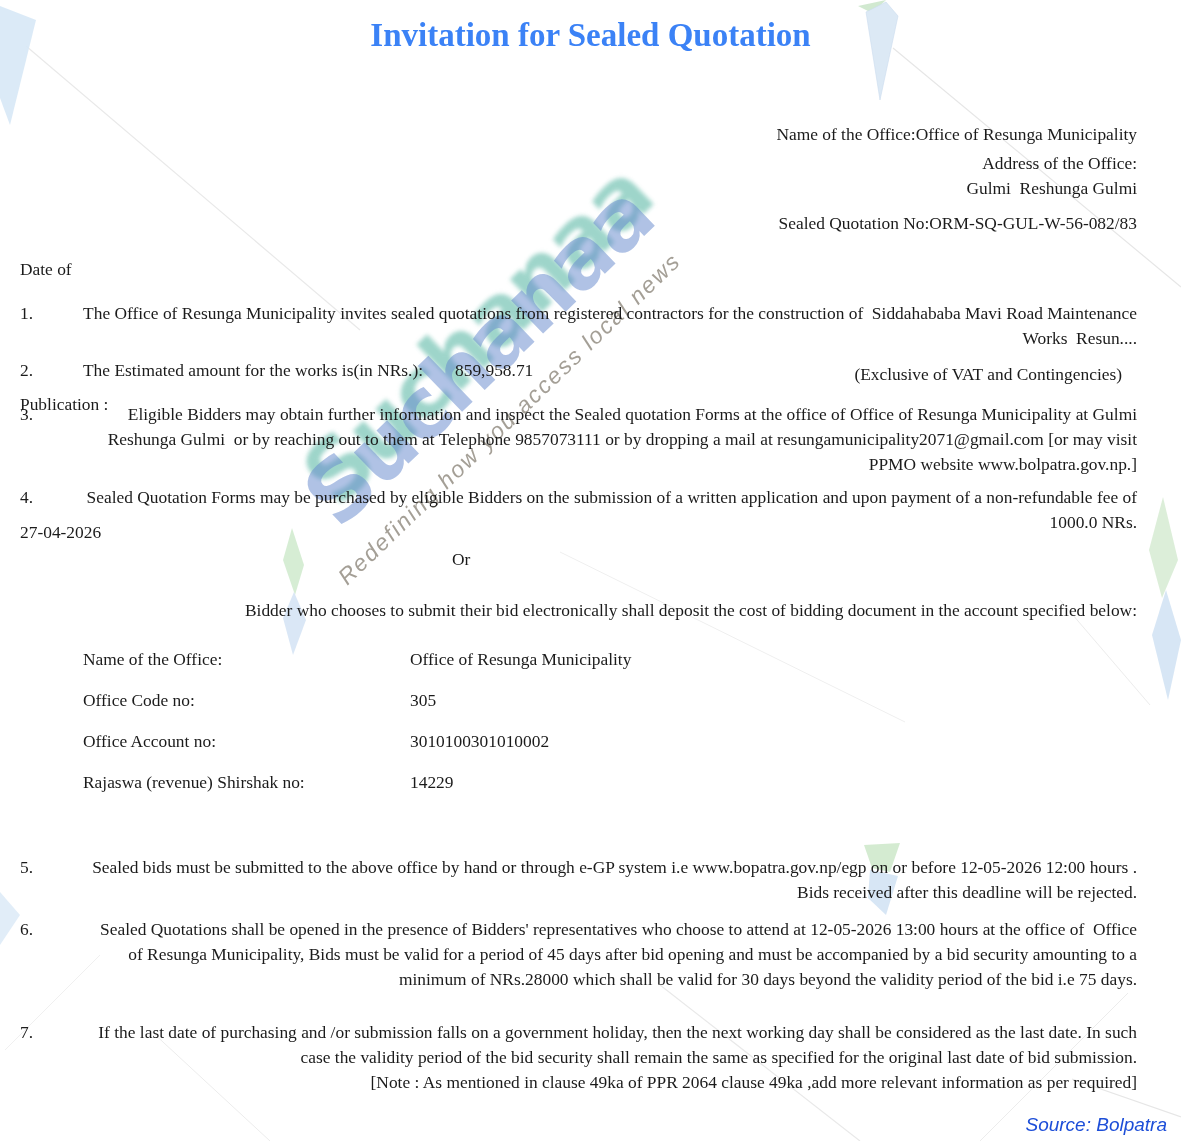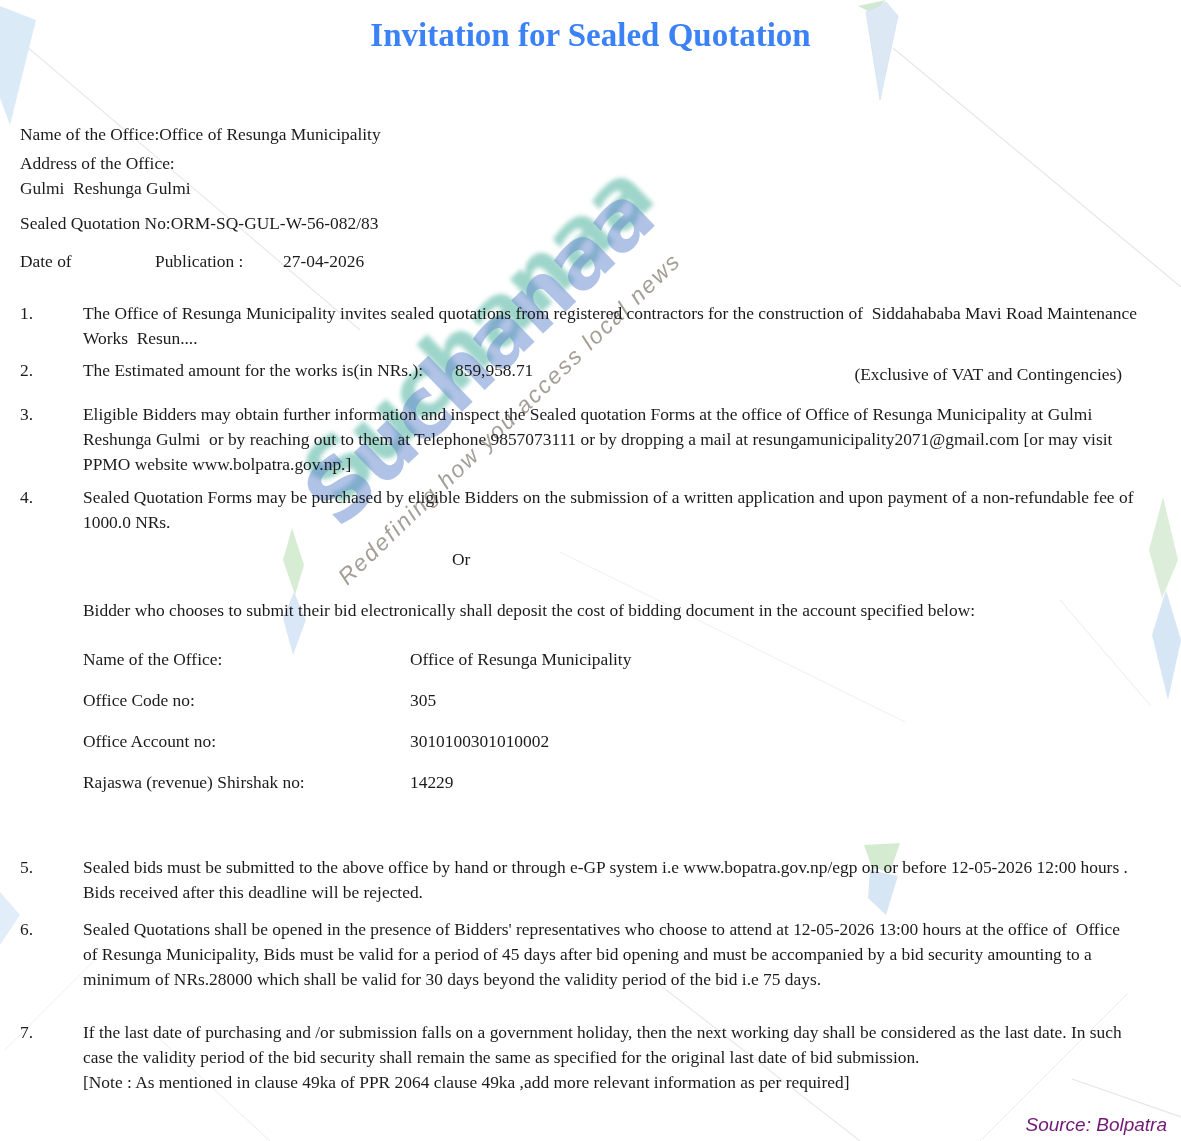--- a/index.html
+++ b/index.html
@@ -2,21 +2,21 @@
 <html><head>
 <meta charset="utf-8">
 <style>
   html,body{margin:0;padding:0;background:#ffffff;}
   .page{
     position:relative;width:1181px;height:1141px;background:#ffffff;overflow:hidden;
     font-family:"Liberation Serif",serif;font-size:17.4px;line-height:25px;color:#1b1b1b;
   }
   .layer-decor{position:absolute;inset:0;z-index:0;pointer-events:none;}
   .layer-text{position:absolute;inset:0;z-index:2;}
-  .pre{white-space:pre-wrap;}
+  .pre{white-space:pre-wrap;text-align:right;}
 
   
   .wm-word{
     position:absolute;left:348px;top:456px;height:84px;z-index:1;
     transform:rotate(-44deg);transform-origin:left bottom;pointer-events:none;
     font-family:"DejaVu Sans",sans-serif;font-weight:bold;font-size:84px;line-height:84px;
     letter-spacing:-2px;white-space:nowrap;
   }
   .wm-shadow{position:absolute;left:14px;top:-16px;color:rgba(62,172,150,0.50);filter:blur(2px);}
   .wm-main{position:relative;color:rgba(104,138,205,0.52);}
@@ -28,42 +28,42 @@
   }
 
   
   .doc-title{
     position:absolute;left:0;right:0;top:14px;text-align:center;
     font-size:33px;line-height:42px;font-weight:bold;color:#3b82f6;
   }
   .hdr{position:absolute;left:20px;right:44px;top:122px;}
   .hdr .gap15{margin-top:4px;}
   .hdr .gap10{margin-top:10px;}
-  .hdr .gap13{margin-top:13px;}
+  .hdr .gap13{margin-top:21px;flex-direction:column;}
   .date-line{display:flex;}
   .date-line .dl-label{flex:0 0 135px;}
   .date-line .dl-pub{flex:0 0 128px;}
 
   .li{position:absolute;left:20px;right:44px;display:flex;align-items:flex-start;}
   .li .num{flex:0 0 63px;}
   .li .txt{flex:1 1 auto;}
   .li-1{top:301px;}  .li-2{top:358px;}  .li-3{top:402px;}  .li-4{top:485px;}
   .li-5{top:855px;}  .li-6{top:917px;}  .li-7{top:1020px;}
   .amount-row{display:flex;}
   .amount-row .amount{margin-left:32px;}
   .amount-row .vat-note{margin-left:auto;padding-right:15px;position:relative;top:4px;}
 
   .or-sep{position:absolute;left:452px;top:547px;text-align:center;}
   .bidder-note{position:absolute;left:83px;right:44px;top:598px;}
   .bank{position:absolute;left:83px;right:44px;top:647px;}
   .bank-row{display:flex;height:25px;margin-bottom:16px;}
   .bank-row .bl{flex:0 0 327px;}
   .source{
     position:absolute;right:14px;top:1112px;
-    font-family:"Liberation Sans",sans-serif;font-style:italic;font-size:19px;color:#701a75;
+    font-family:"Liberation Sans",sans-serif;font-style:italic;font-size:19px;color:#1d4ed8;
   }
 </style>
 </head>
 <body>
 
 <div class="page">
 
   <div class="layer-decor">
     <svg width="1181" height="1141" viewBox="0 0 1181 1141">
 

